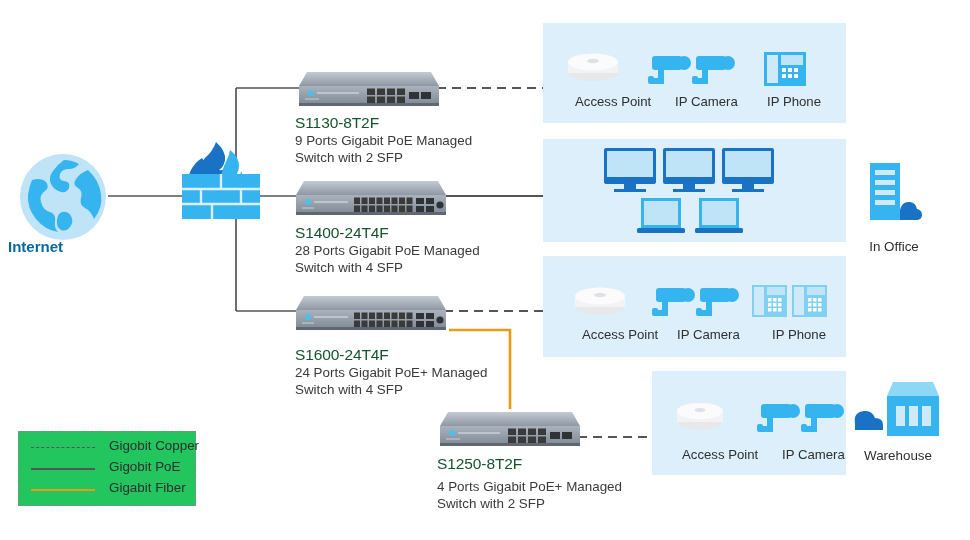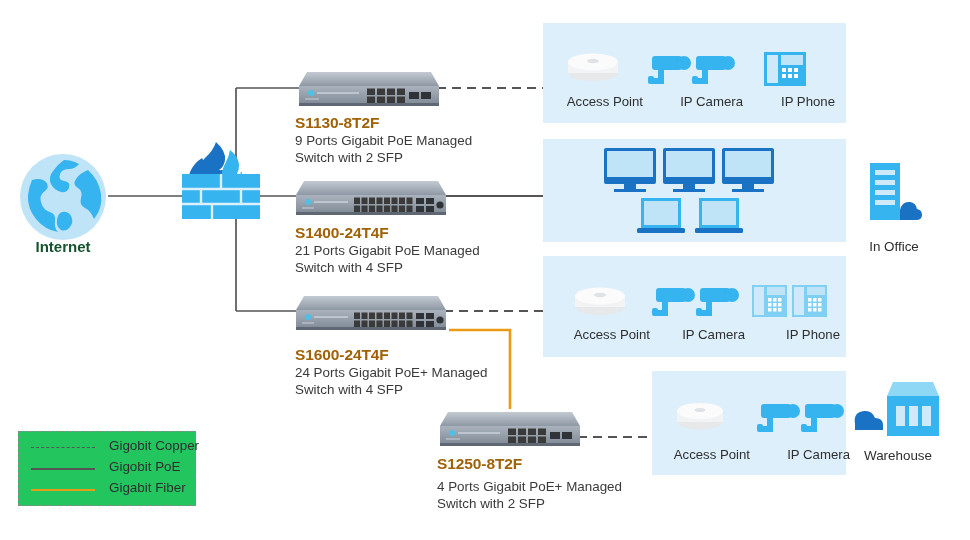--- a/index.html
+++ b/index.html
@@ -8,34 +8,35 @@
     font-family:"Liberation Sans","DejaVu Sans",sans-serif;color:#2b2b2b;
   }
   .abs{position:absolute;}
   svg{display:block;overflow:visible;}
 
   
   .zone{position:absolute;background:#ddeffb;}
 
   
   .node-title{
-    position:absolute;font-size:15.5px;font-weight:bold;color:#a16207;
+    position:absolute;font-size:15.5px;font-weight:normal;color:#14532d;
     letter-spacing:-.1px;white-space:nowrap;
   }
   .node-desc{
     position:absolute;font-size:13.4px;color:#3a3a3a;line-height:17px;
     white-space:nowrap;
   }
   .icon-label{
-    position:absolute;font-size:13.2px;color:#2f2f2f;text-align:right;
+    position:absolute;font-size:13.2px;color:#2f2f2f;text-align:left;
     white-space:nowrap;
+    padding-left:32px;
   }
   .big-label{
-    position:absolute;font-size:15px;font-weight:bold;color:#14532d;
-    text-align:center;white-space:nowrap;
+    position:absolute;font-size:15px;font-weight:bold;color:#0369a1;
+    white-space:nowrap;
   }
   .place-label{
     position:absolute;font-size:13.4px;color:#2f2f2f;text-align:center;
     white-space:nowrap;
   }
 
   
   .legend{
     position:absolute;left:18px;top:431px;width:176px;height:73px;
     border:1px dashed #8a8a8a;background:#22c55e;
@@ -180,21 +181,21 @@
     <rect x="109" y="27.5" width="6" height="6.5"></rect>
       <rect x="116.5" y="27.5" width="6" height="6.5"></rect>
   </g>
   <rect x="126" y="20" width="8" height="6" fill="#2f3338"></rect>
   <rect x="126" y="28" width="8" height="6" fill="#2f3338"></rect>
   <rect x="136" y="20" width="8" height="6" fill="#2f3338"></rect>
   <rect x="136" y="28" width="8" height="6" fill="#2f3338"></rect>
   <circle cx="150" cy="27" r="3.6" fill="#2f3338"></circle>
 </svg>
 <div class="node-title" style="left:295px;top:224px;">S1400-24T4F</div>
-<div class="node-desc" style="left:295px;top:242px;">21 Ports Gigabit PoE Managed</div>
+<div class="node-desc" style="left:295px;top:242px;">28 Ports Gigabit PoE Managed</div>
 <div class="node-desc" style="left:295px;top:259px;">Switch with 4 SFP</div>
 
 <svg class="abs" style="left:290px;top:293px;" width="156" height="40" viewBox="0 0 156 40">
   <polygon points="14,3 148,3 156,17 6,17" fill="url(#swTop)"></polygon>
   <rect x="6" y="17" width="150" height="20" fill="url(#swFace)"></rect>
   <rect x="6" y="34" width="150" height="3" fill="#5f6772"></rect>
   <circle cx="18" cy="24" r="3" fill="#4ec0e8"></circle>
   <rect x="24" y="23" width="34" height="2" fill="#c9d0d8" opacity=".75"></rect>
   <rect x="12" y="29" width="12" height="2" fill="#c9d0d8" opacity=".5"></rect>
   <g fill="#3a3a3a">

